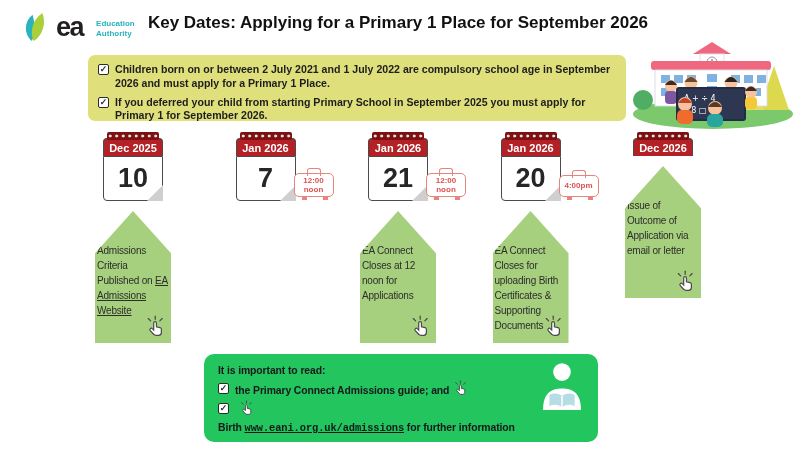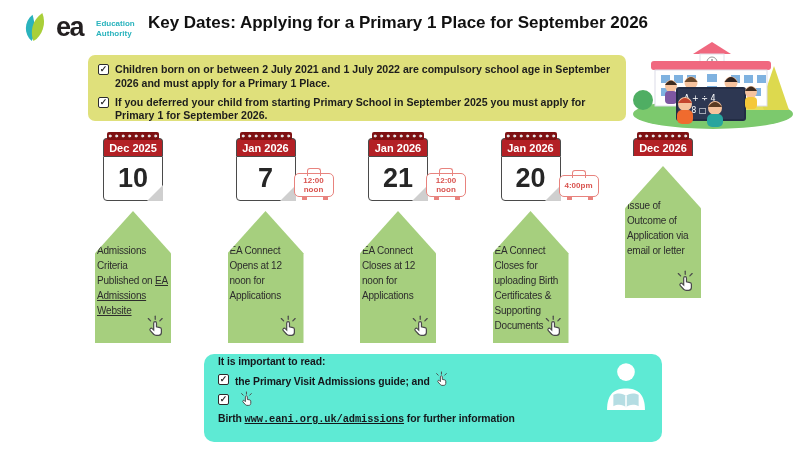--- a/index.html
+++ b/index.html
@@ -39,22 +39,22 @@
   .badge::before { content:""; position:absolute; top:-6px; left:50%; transform:translateX(-50%);
                    width:12px; height:7px; border:1.5px solid #e8837e; border-bottom:none; border-radius:3px 3px 0 0; }
   .badge::after { content:""; position:absolute; bottom:-4px; left:7px; width:5px; height:3px; background:#e8837e; box-shadow:21px 0 0 #e8837e; }
   .arrow { position:relative; margin-top:10px; width:76px; height:132px; background:#a6cf7e;
            clip-path:polygon(50% 0%, 100% 32%, 100% 100%, 0% 100%, 0% 32%);
            padding:32px 2px 6px 2px; text-align:left;
            font-size:10px; font-weight:normal; color:#2d2d2d; line-height:1.5; letter-spacing:-0.2px; }
   .arrow-link { text-decoration:underline; cursor:pointer; color:#2d2d2d; }
   .hand { position:absolute; right:5px; bottom:4px; width:20px; height:24px; }
   
-  .footer-box { position:absolute; left:204px; top:354px; width:458px; height:88px; background:#5eead4; border-radius:10px;
-                padding:0 14px; font-size:10.4px; font-weight:bold; color:#15181c; line-height:1.62; letter-spacing:-0.1px; }
+  .footer-box { position:absolute; left:204px; top:354px; width:394px; height:88px; background:#22c55e; border-radius:10px;
+                padding:9px 14px; font-size:10.4px; font-weight:bold; color:#15181c; line-height:1.62; letter-spacing:-0.1px; }
   .fitem { display:flex; align-items:flex-start; gap:6px; }
   .fitem .chk { margin-top:3px; }
   .fhand { width:14px; height:17px; margin-left:5px; vertical-align:-3px; }
   .flink { text-decoration:underline; cursor:pointer;font-family:Liberation Mono, monospace; }
   .reader { position:absolute; right:10px; top:8px; width:52px; height:48px; }
 </style>
 </head>
 <body>
 
 <div class="page">
@@ -155,32 +155,20 @@
     <div class="tcol">
       <div class="cal">
         <div class="cal-coil"></div>
         <div class="cal-head">Jan 2026</div>
         <div class="cal-body">
           <span>7</span>
           <span class="cal-fold"></span>
         </div>
         <div class="badge">12:00 noon</div>
       </div>
-      <div class="arrow">
-        <span>EA Connect Opens at 12 noon for Applications</span>
-        
-        <svg class="hand" viewBox="0 0 26 30">
-          <g stroke="#4a4a4a" stroke-width="1.6" fill="none" stroke-linecap="round">
-            <line x1="12" y1="5" x2="12" y2="1"></line>
-              <line x1="6" y1="7" x2="3" y2="4"></line>
-              <line x1="18" y1="7" x2="21" y2="4"></line>
-          </g>
-          <path d="M10 10 v9 l-1.8-1.9 c-.7-.8-1.9-.8-2.6 0 -.7.7-.7 1.9 0 2.6 l4.6 5 c.7.8 1.7 1.2 2.8 1.2 h3.4 c2 0 3.6-1.6 3.6-3.6 v-4.3 c0-1.1-.8-2-1.8-2.2 l-4.6-1 V10 c0-1-.8-1.9-1.8-1.9 -1 0-1.8.9-1.8 1.9 z" fill="#fff" stroke="#4a4a4a" stroke-width="1.6"></path>
-        </svg>
-      </div>
     </div>
 
     <div class="tcol">
       <div class="cal">
         <div class="cal-coil"></div>
         <div class="cal-head">Jan 2026</div>
         <div class="cal-body">
           <span>21</span>
           <span class="cal-fold"></span>
         </div>
@@ -243,21 +231,21 @@
         </svg>
       </div>
     </div>
 
   </div>
 
   <div class="footer-box">
     <div>It is important to read:</div>
     <div class="fitem">
       <span class="chk">✓</span>
-      <span><span>the Primary Visit Admissions guide; and</span><svg class="fhand" viewBox="0 0 26 30">
+      <span><span>the Primary Connect Admissions guide; and</span><svg class="fhand" viewBox="0 0 26 30">
             <g stroke="#4a4a4a" stroke-width="1.8" fill="none" stroke-linecap="round">
               <line x1="12" y1="5" x2="12" y2="1"></line>
               <line x1="6" y1="7" x2="3" y2="4"></line>
               <line x1="18" y1="7" x2="21" y2="4"></line>
             </g>
             <path d="M10 10 v9 l-1.8-1.9 c-.7-.8-1.9-.8-2.6 0 -.7.7-.7 1.9 0 2.6 l4.6 5 c.7.8 1.7 1.2 2.8 1.2 h3.4 c2 0 3.6-1.6 3.6-3.6 v-4.3 c0-1.1-.8-2-1.8-2.2 l-4.6-1 V10 c0-1-.8-1.9-1.8-1.9 -1 0-1.8.9-1.8 1.9 z" fill="#fff" stroke="#4a4a4a" stroke-width="1.8"></path>
           </svg></span>
     </div>
     <div class="fitem">
       <span class="chk">✓</span>

